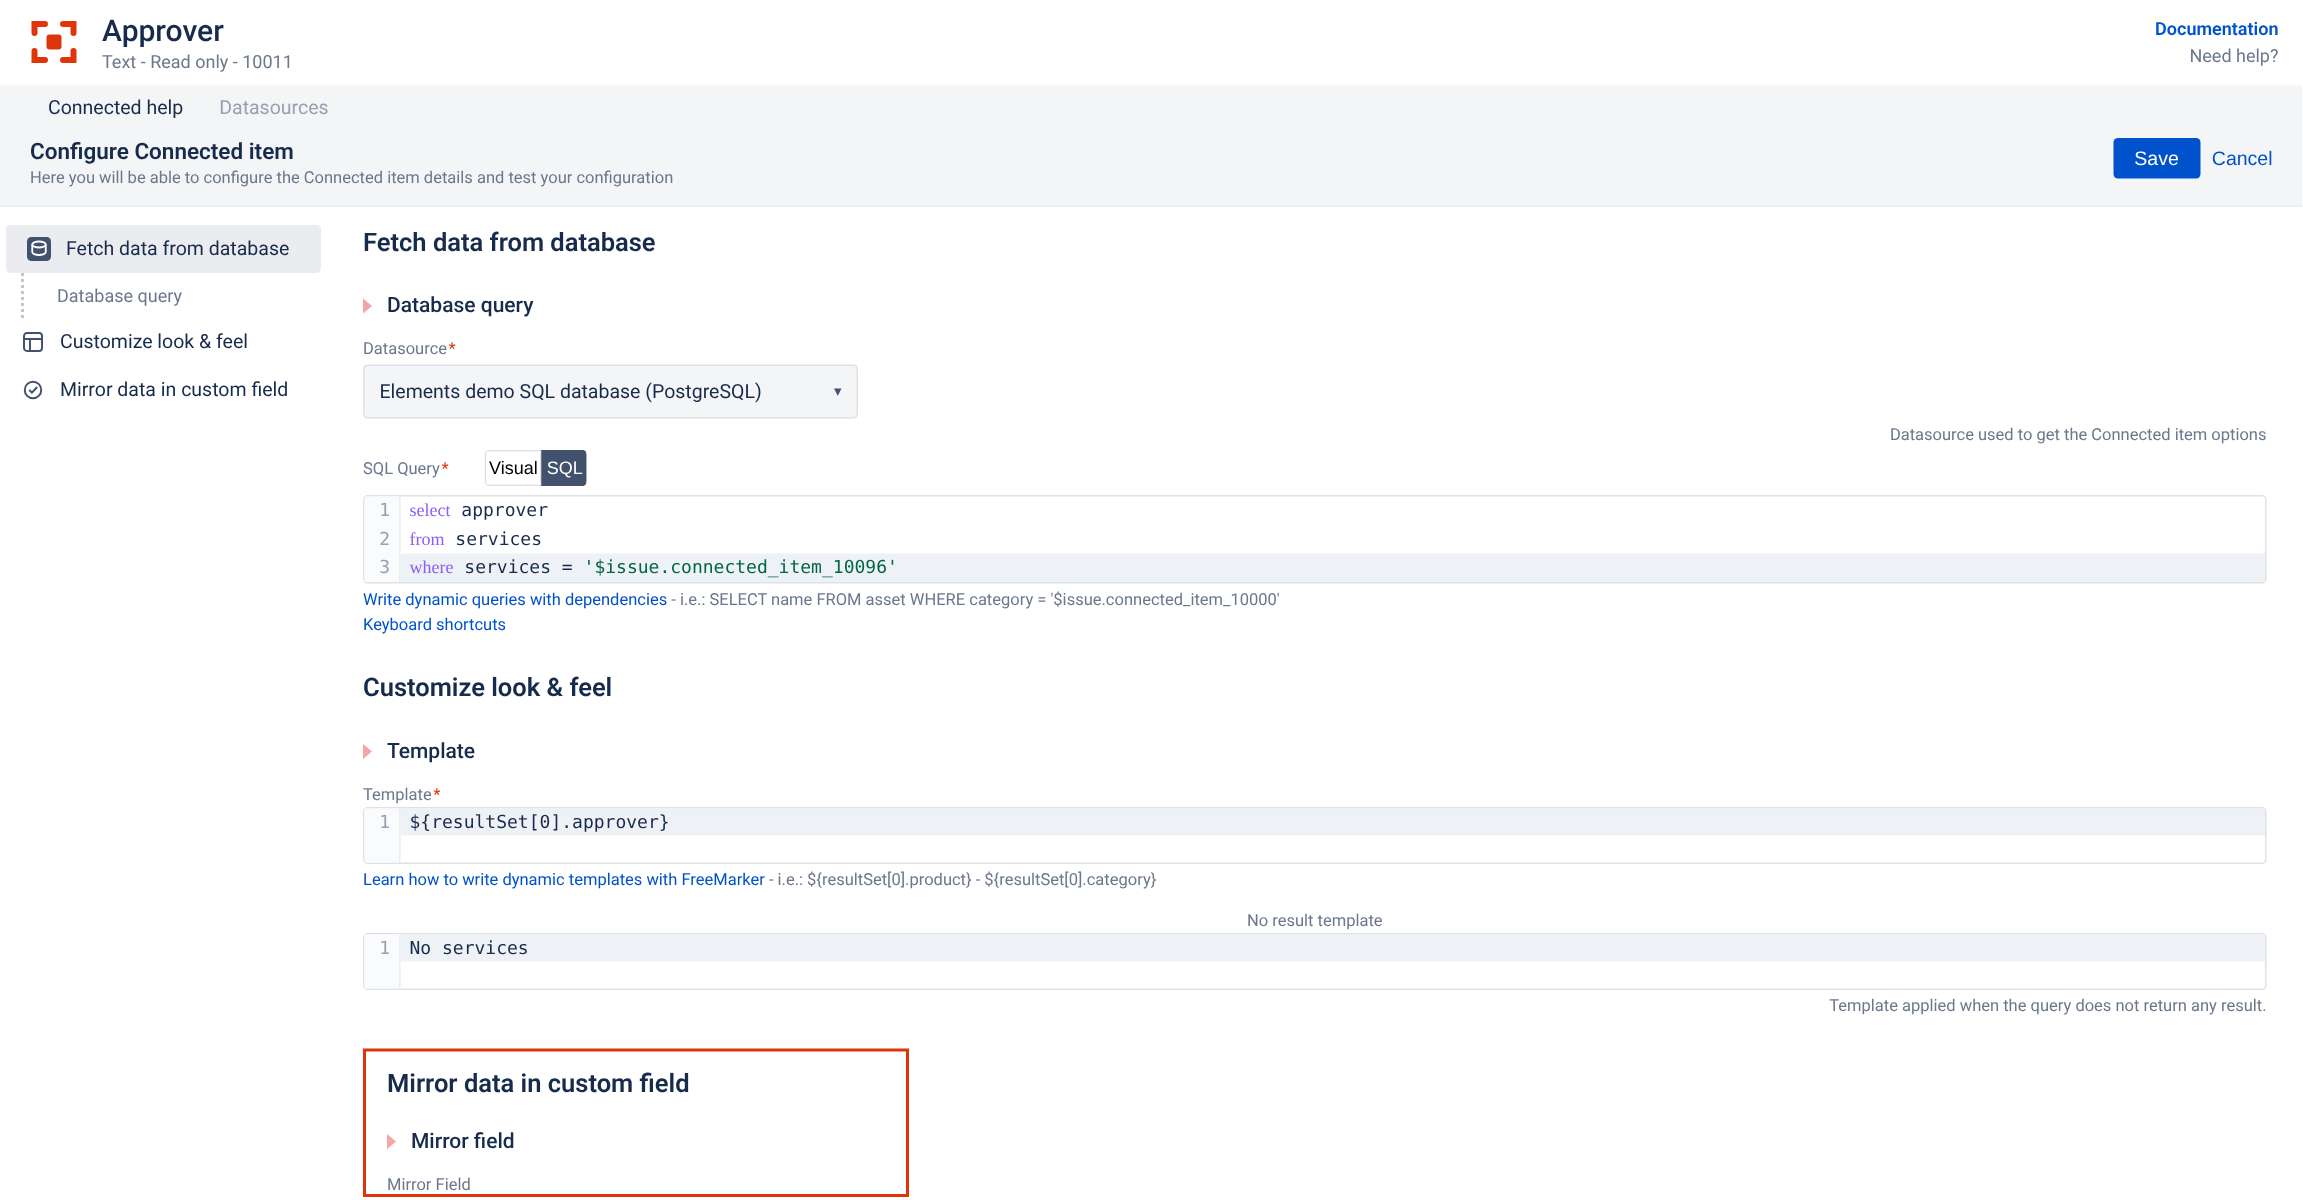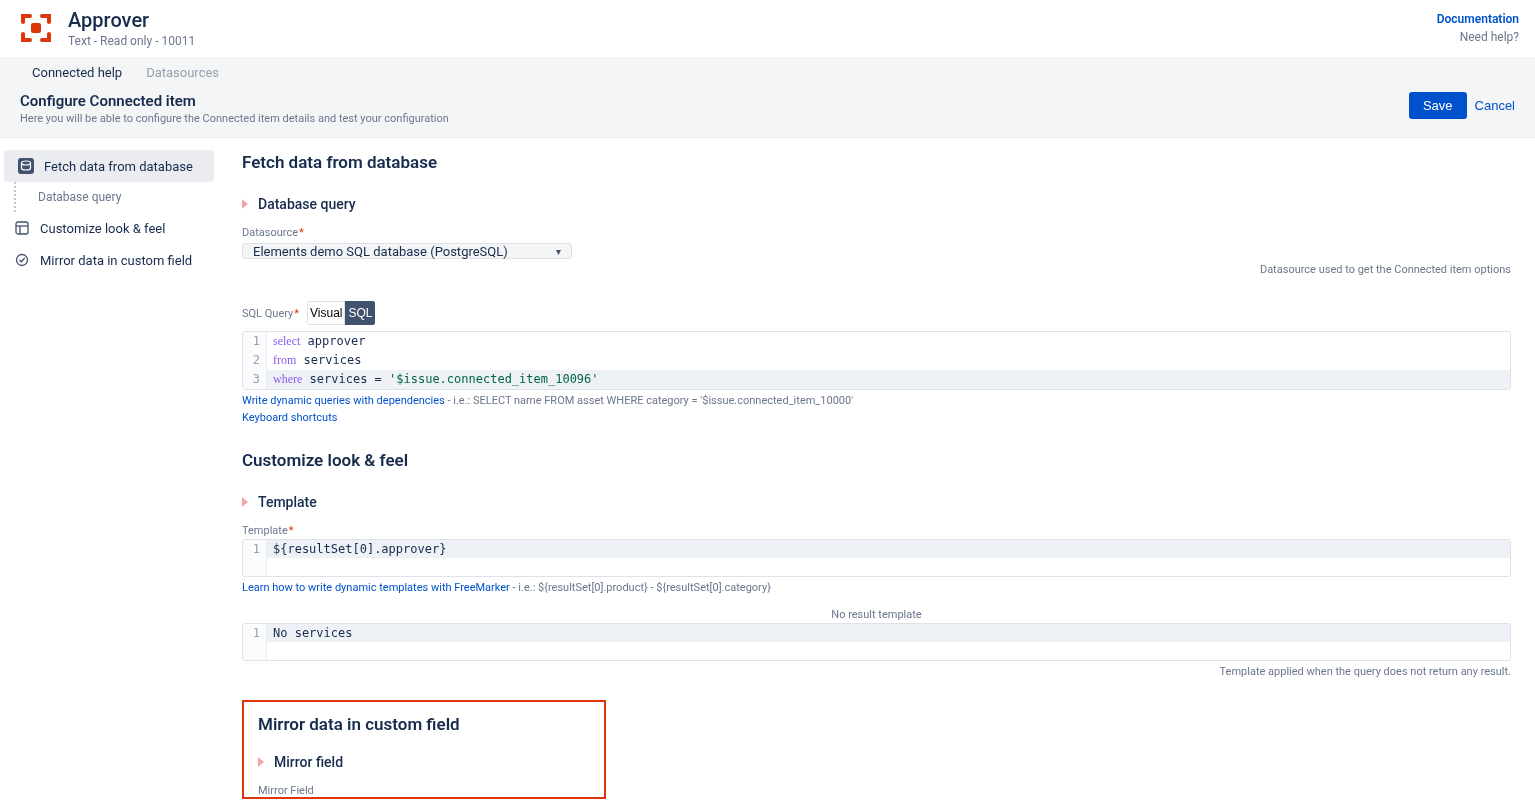--- a/index.html
+++ b/index.html
@@ -40,25 +40,25 @@
 
 .content { flex: 1; padding: 14px 24px 40px; }
 .section-h { font-size: 17px; font-weight: 600; color: #172b4d; margin-bottom: 24px; }
 .block-head { display: flex; align-items: center; gap: 10px; margin: 8px 0 14px; }
 .block-head-arrow { width: 0; height: 0; border-top: 5px solid transparent; border-bottom: 5px solid transparent; border-left: 6px solid #f4a6a6; }
 .block-head-label { font-size: 14px; font-weight: 500; color: #172b4d; }
 
 .field-label { font-size: 11px; color: #6b778c; }
 .field-label .req { color: #de350b; margin-left: 1px; }
 
-.select-box { background: #f4f5f7; border: 1px solid #dfe1e6; border-radius: 3px; height: 16px; display: flex; align-items: center; justify-content: space-between; padding: 0 10px; font-size: 13px; width: 330px; margin-top: 4px; }
+.select-box { background: #f4f5f7; border: 1px solid #dfe1e6; border-radius: 3px; height: 36px; display: flex; align-items: center; justify-content: space-between; padding: 0 10px; font-size: 13px; width: 330px; margin-top: 4px; }
 .select-arrow { font-size: 10px; color: #42526e; }
 .hint { font-size: 11px; color: #6b778c; margin-top: 4px; text-align: right; }
 
-.query-row { display: flex; align-items: center; gap: 8px; margin-top: 25px; }
+.query-row { display: flex; align-items: center; gap: 24px; margin-top: 4px; }
 .toggle-group { display: flex; border-radius: 3px; overflow: hidden; }
 .toggle-btn { padding: 4px 2px; font-size: 12px; border: 1px solid #dfe1e6; background: #fff; cursor: pointer; }
 .toggle-btn.active { background: #42526e; color: #fff; border-color: #42526e; }
 
 .code-editor { border: 1px solid #dfe1e6; border-radius: 3px; margin-top: 6px; font-family: "SFMono-Regular", Consolas, monospace; font-size: 12px; background: #fff; }
 .code-line { display: flex; }
 .code-line.hl { background: #eef1f5; }
 .gutter { width: 24px; text-align: right; padding: 2px 6px 2px 0; color: #97a0af; background: #fafbfc; border-right: 1px solid #ebecf0; user-select: none; }
 .code-text { padding: 2px 6px; white-space: pre; }
 .kw { color: #8b5cf6; font-family: Liberation Serif, serif; }

